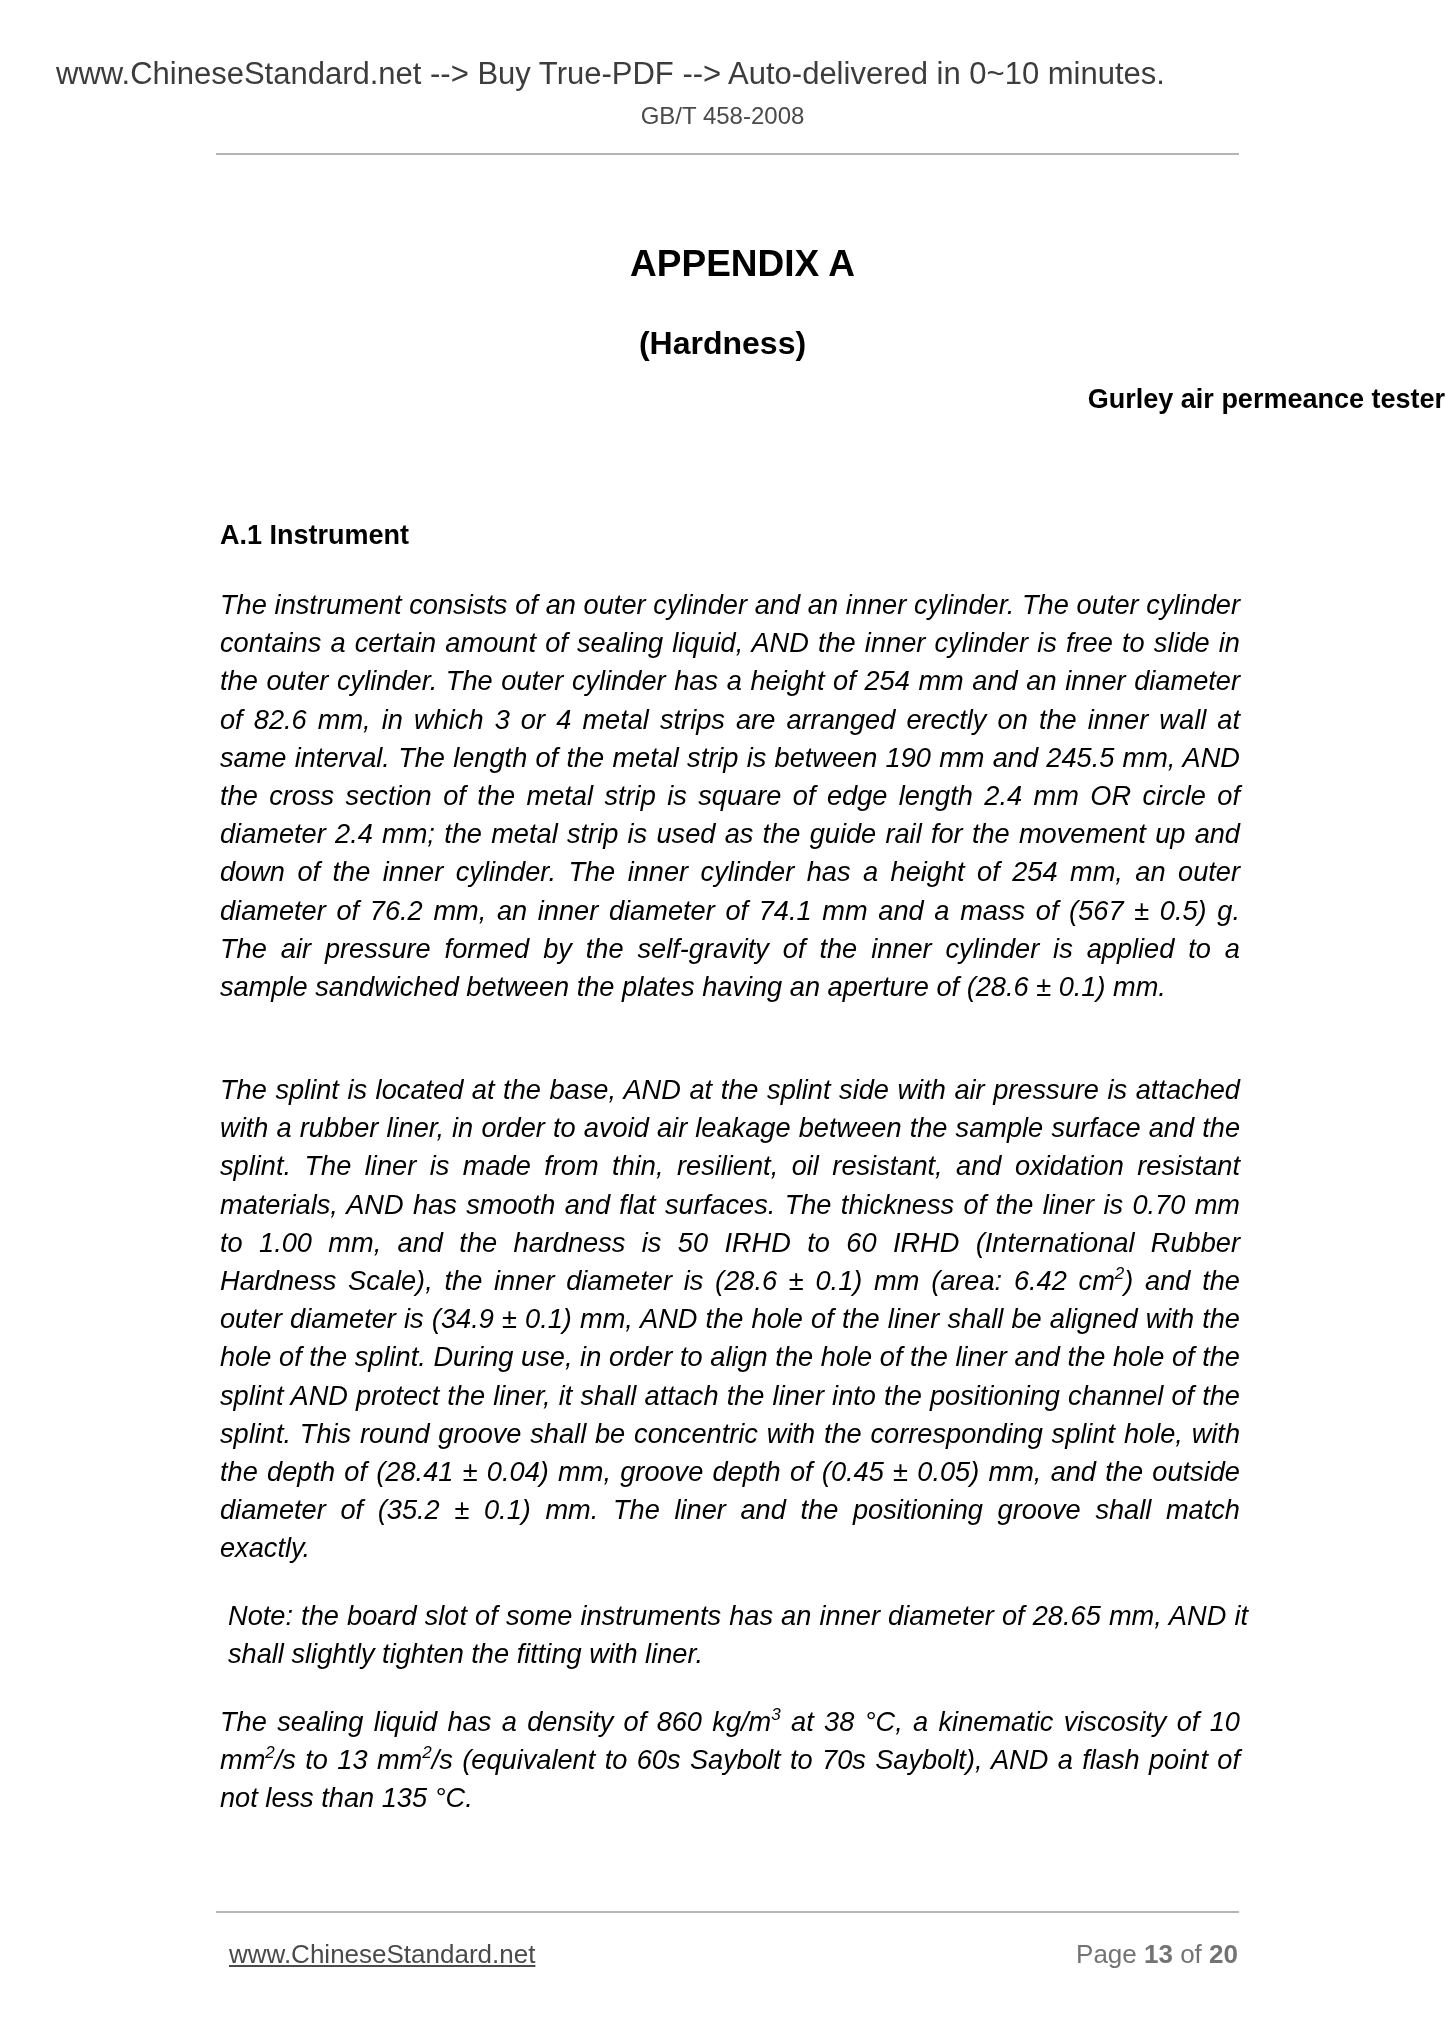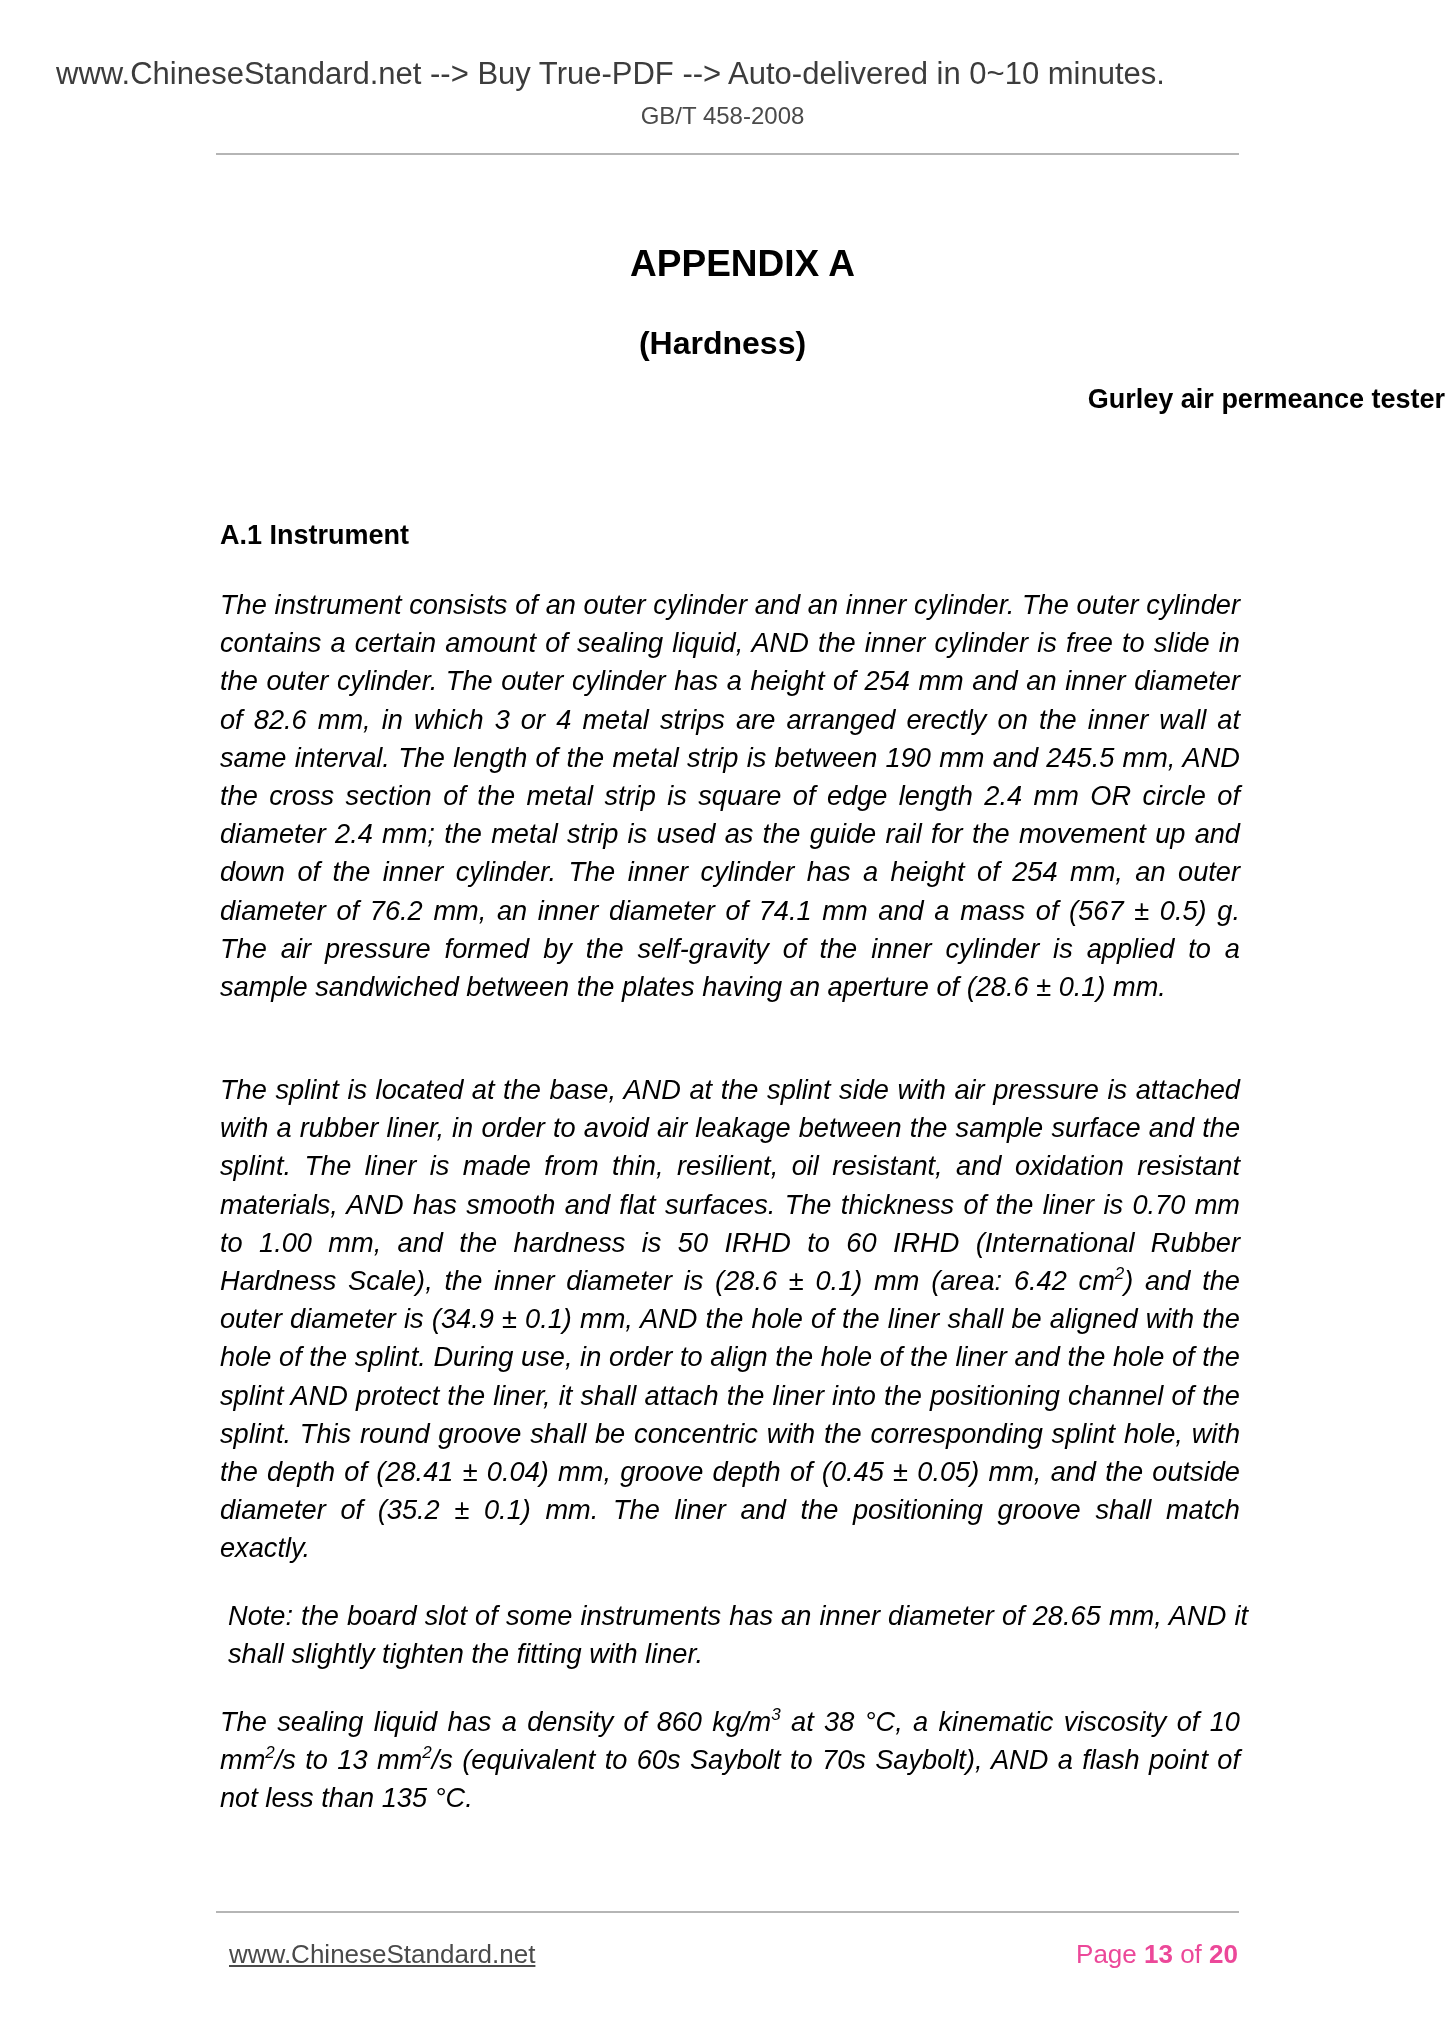--- a/index.html
+++ b/index.html
@@ -23,21 +23,21 @@
           text-align: justify; font-style: italic; }
   .p1 { top: 586px; }
   .p2 { top: 1071px; }
   .p3 { top: 1589px; }
   .p4 { top: 1703px; }
   .body sup { font-size: 17px; line-height: 0; vertical-align: super; position: relative; top: -1px; }
   .ftr-rule { position: absolute; top: 1911px; left: 216px; width: 1023px; height: 0;
               border-top: 2px solid #b5b5b5; }
   .ftr-link { position: absolute; top: 1938px; left: 229px; font-size: 26px; color: #4a4a4a;
               text-decoration: underline; line-height: 32px; }
-  .ftr-page { position: absolute; top: 1938px; right: 207px; font-size: 26px; color: #ec4899;
+  .ftr-page { position: absolute; top: 1938px; right: 207px; font-size: 26px; color: #737373;
               line-height: 32px; }
   .ftr-page b { font-weight: bold; }
 </style>
 </head>
 <body>
 
 <div class="hdr-top">www.ChineseStandard.net --&gt; Buy True-PDF --&gt; Auto-delivered in 0~10 minutes.</div>
 <div class="hdr-std">GB/T 458-2008</div>
 <div class="hdr-rule"></div>
 

